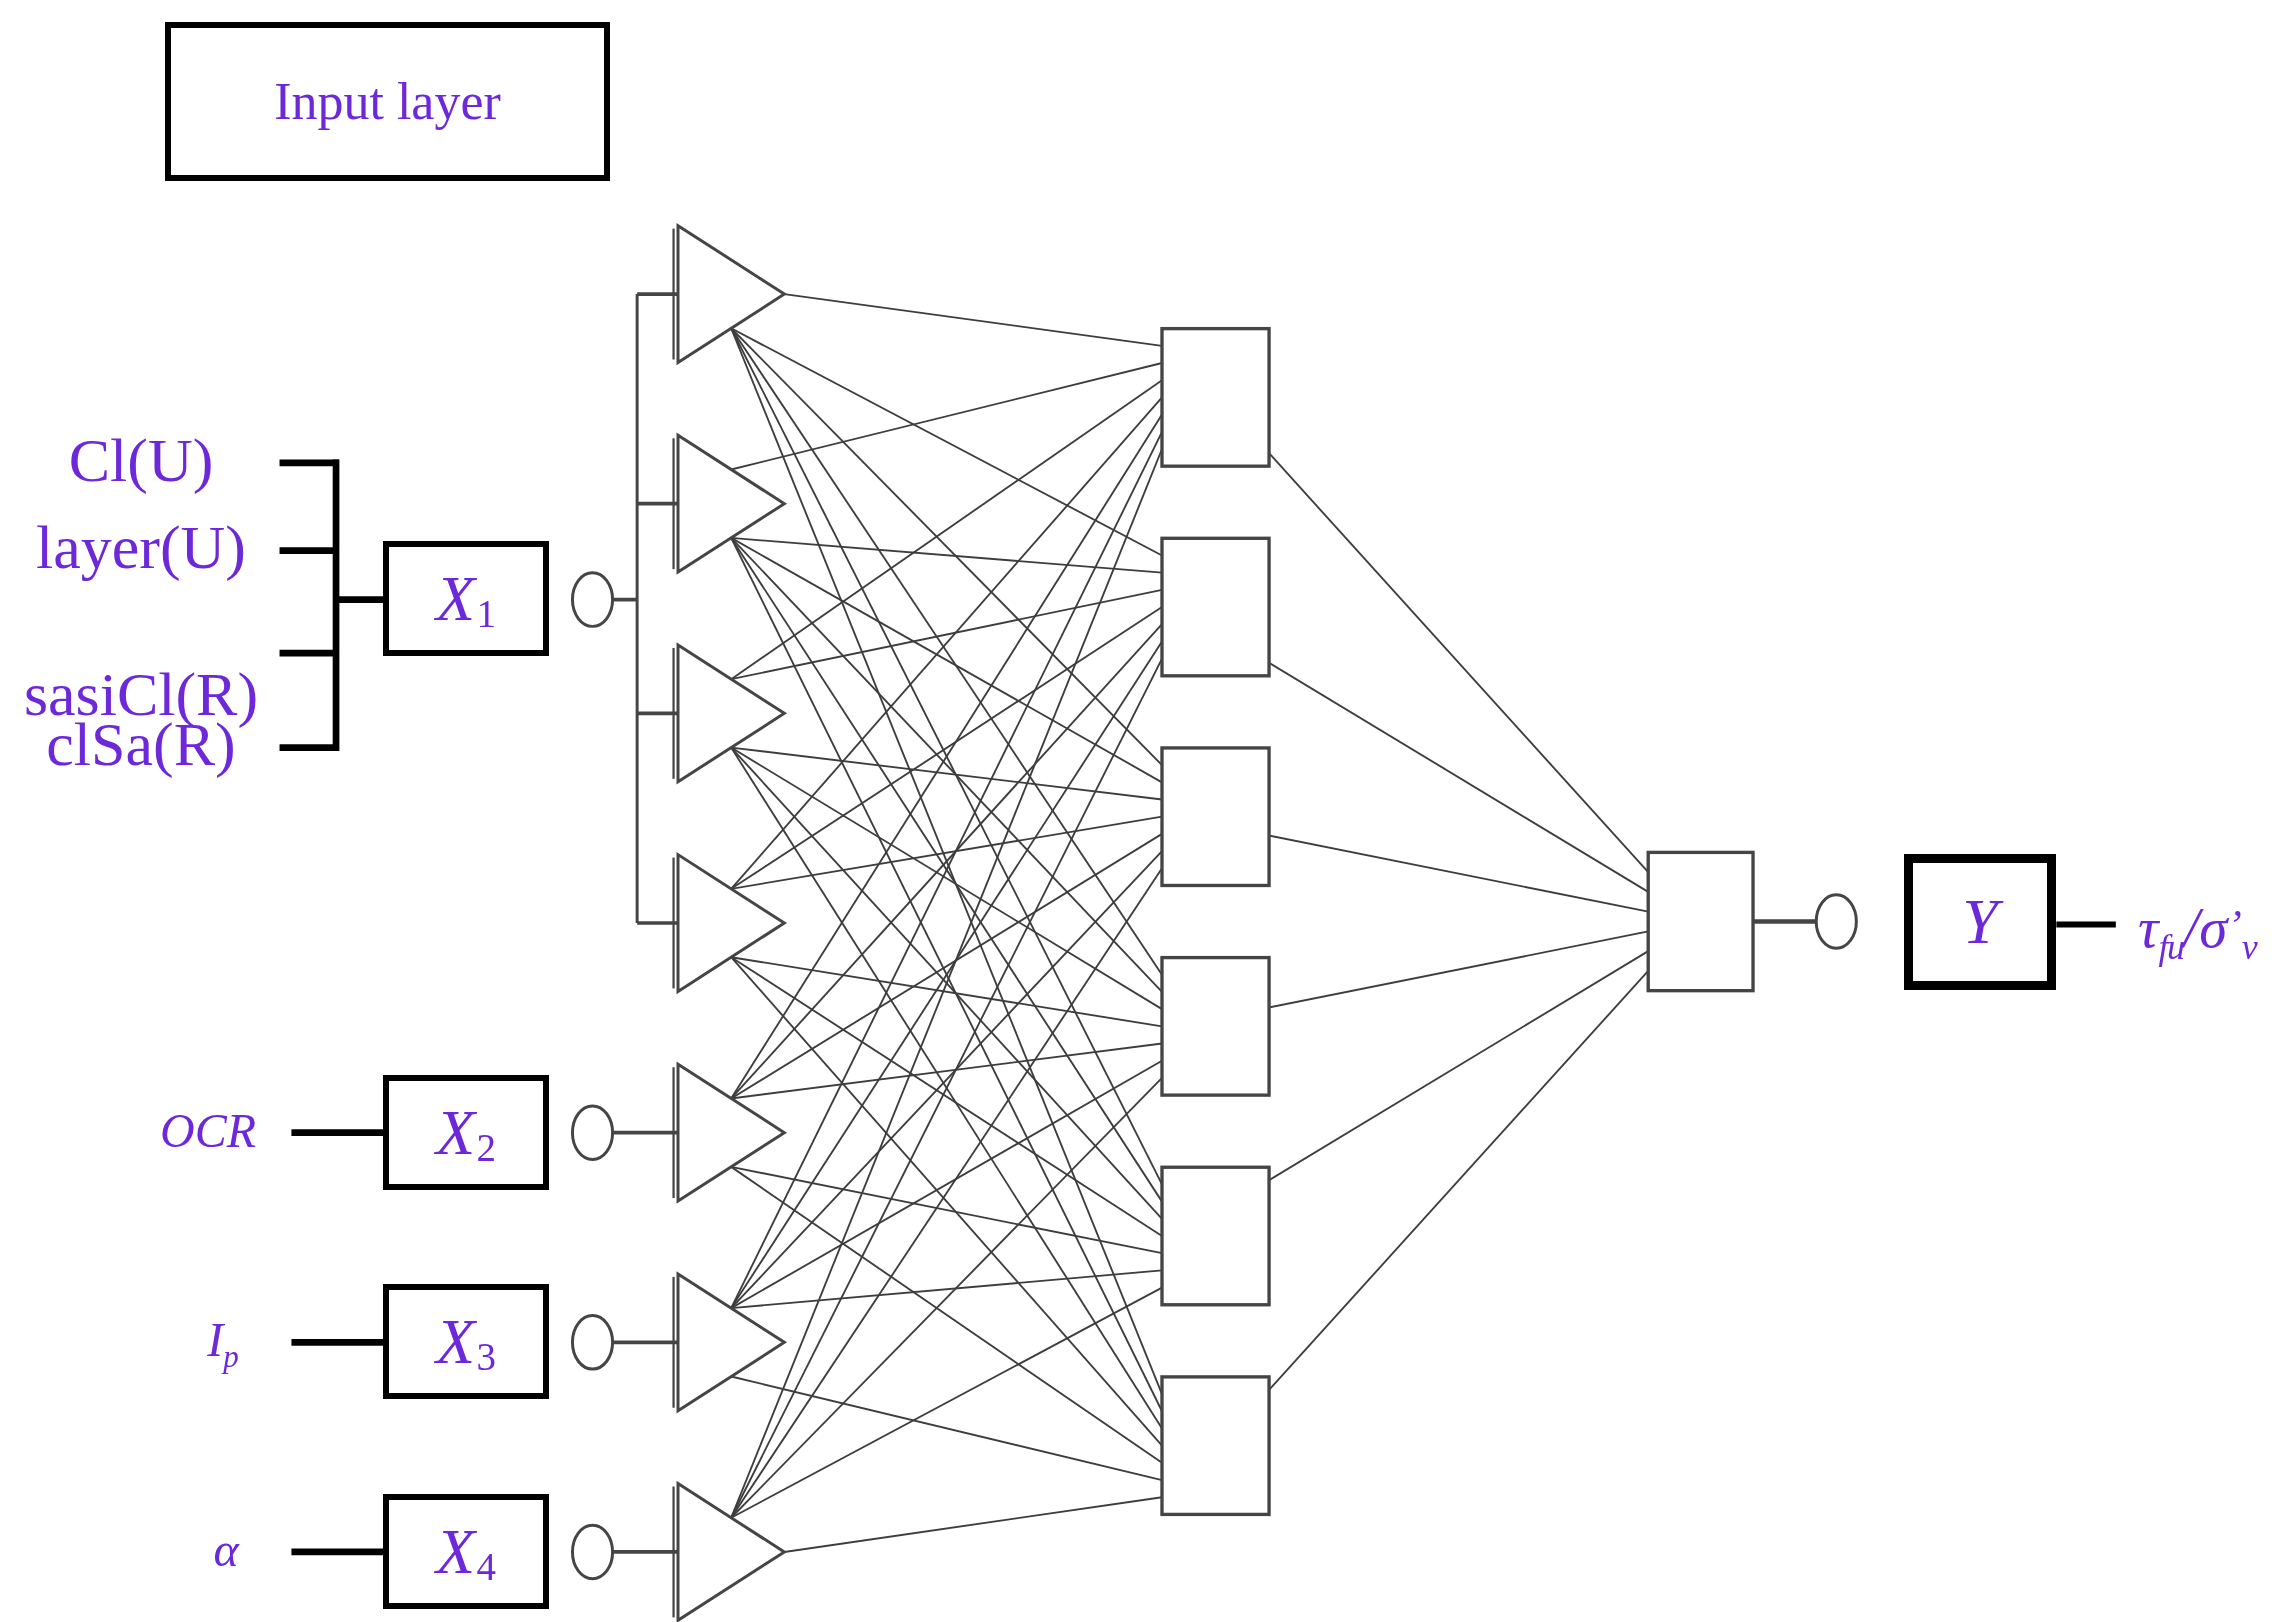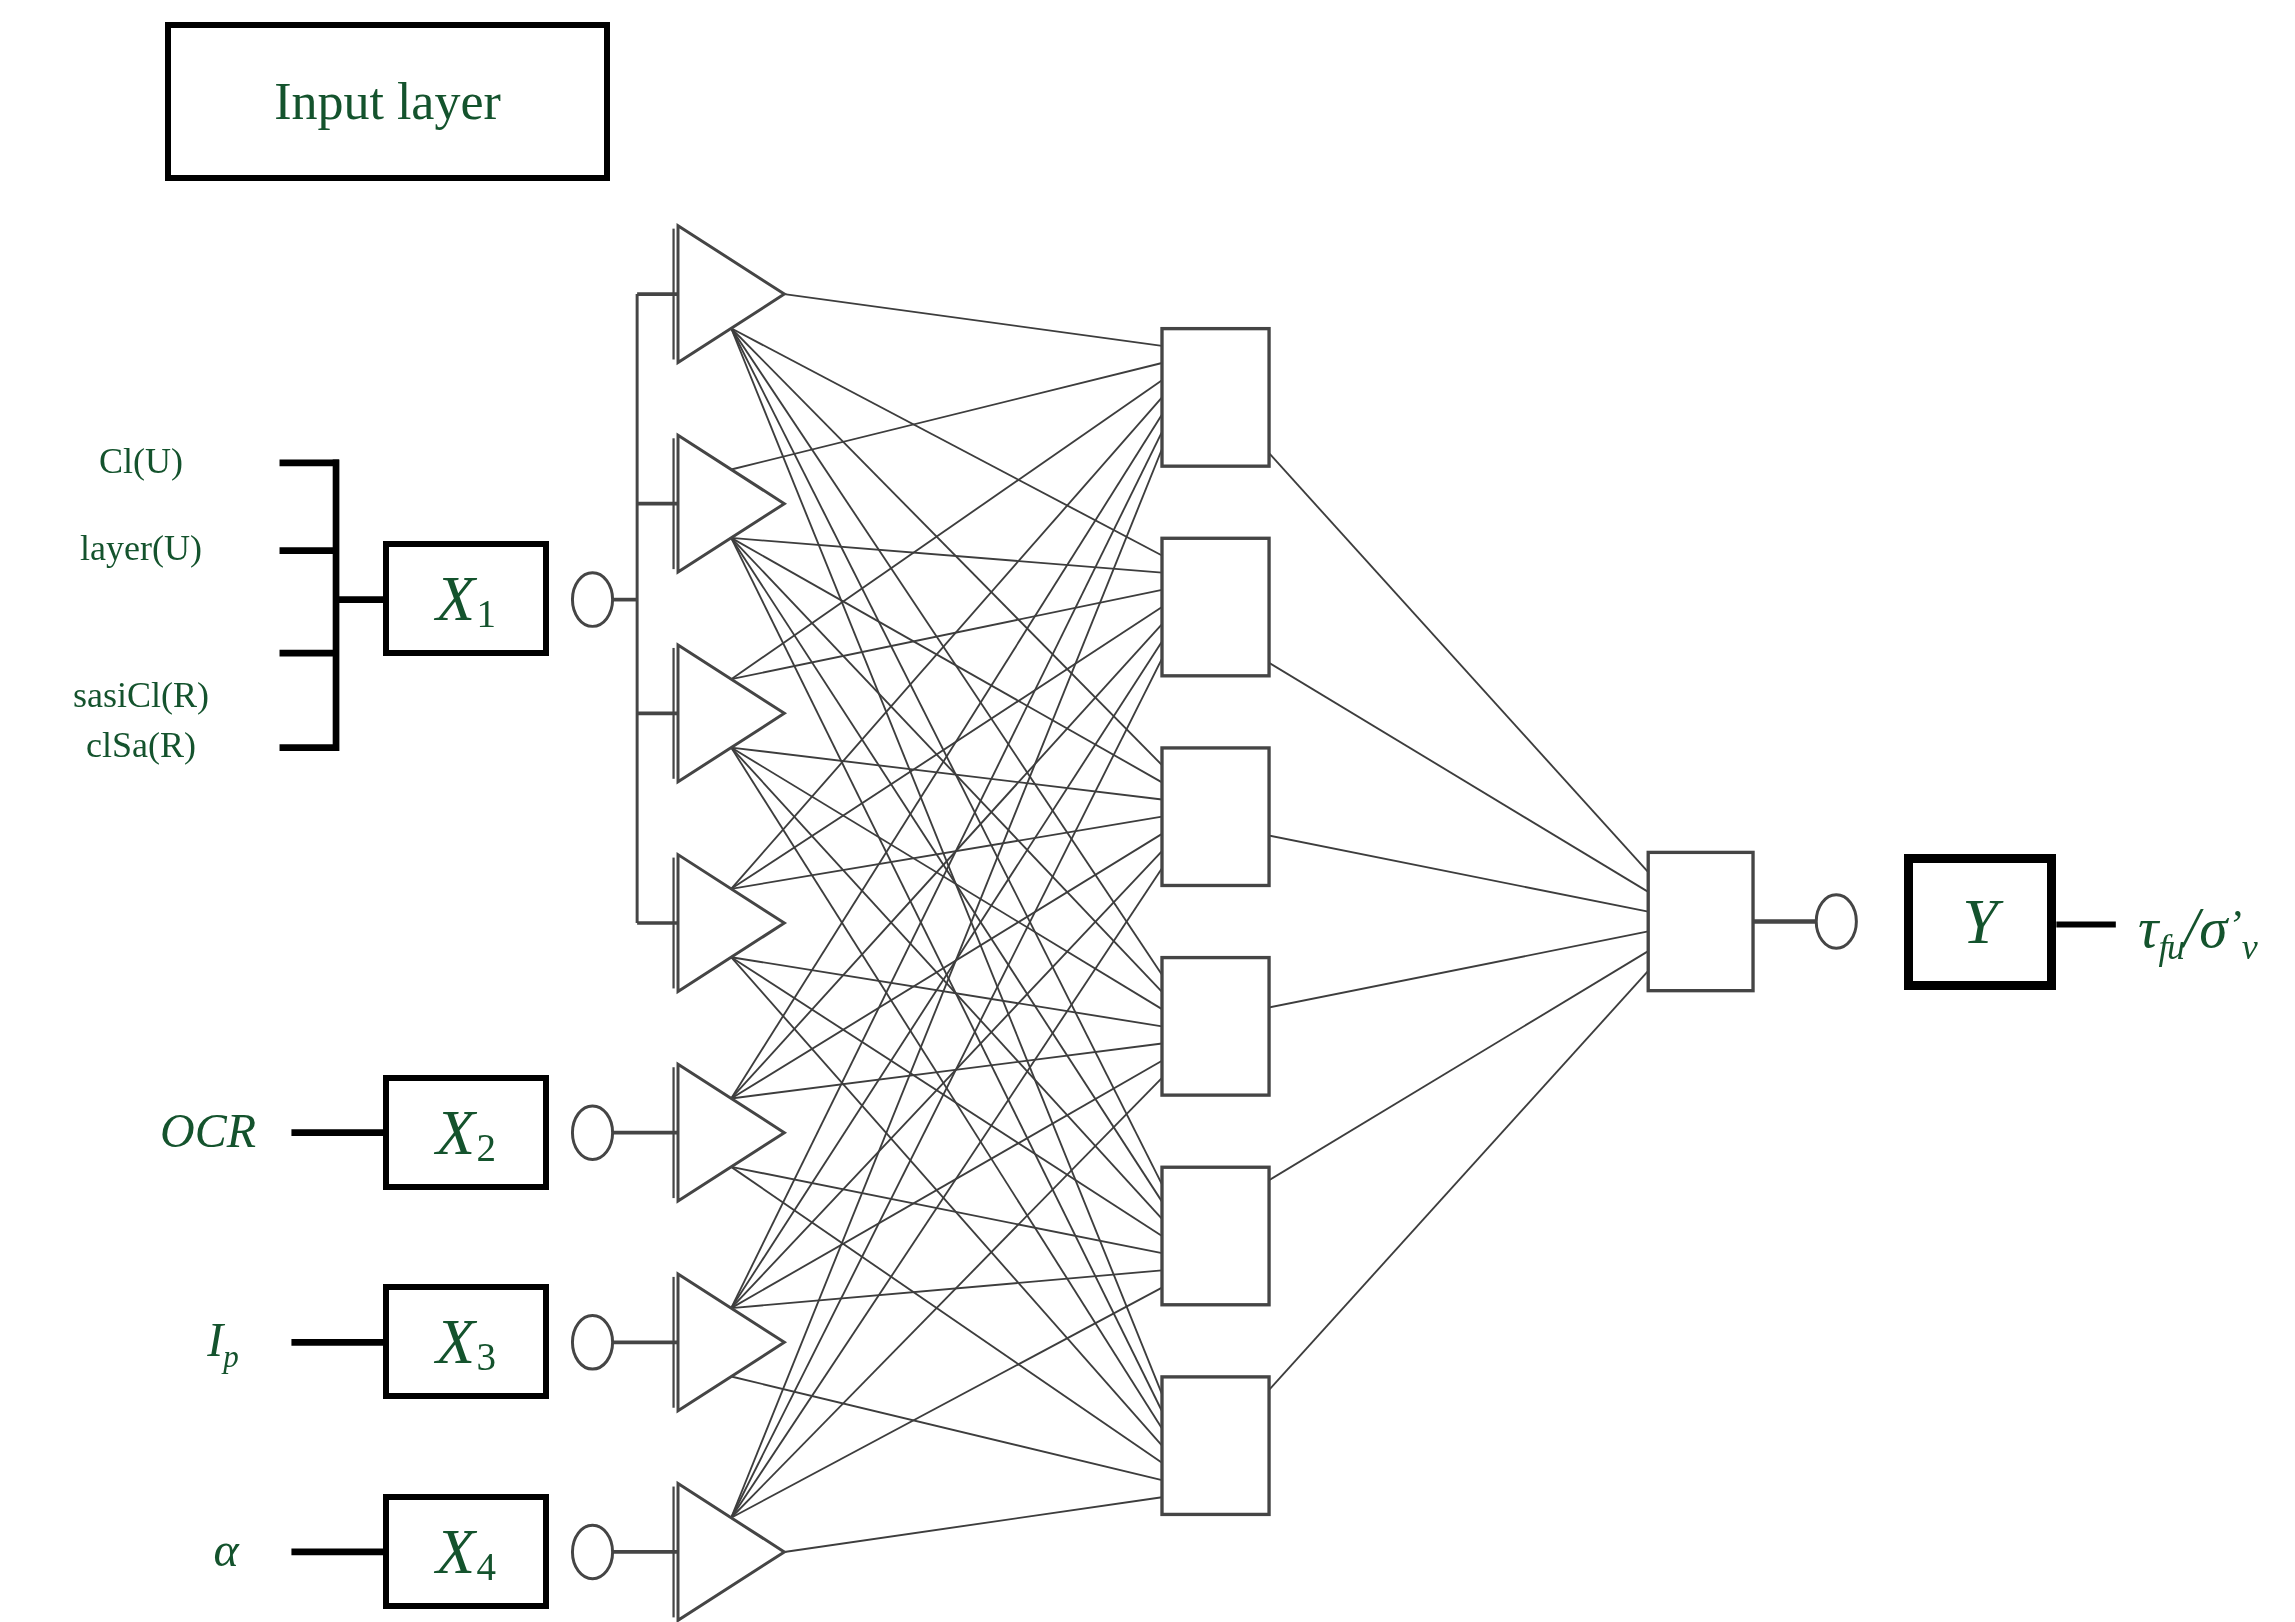--- a/index.html
+++ b/index.html
@@ -1,42 +1,42 @@
 <!DOCTYPE html>
 <html style="font-size:12px"><head>
 <meta charset="utf-8">
 <style>
   html,body{margin:0;padding:0;background:#ffffff;}
   .canvas{
     position:relative;
     width:2295px;height:1623px;
     background:#ffffff;
     font-family:"Liberation Serif",serif;
-    color:#14532d;
+    color:#6d28d9;
     overflow:hidden;
   }
   svg.net{position:absolute;left:0;top:0;width:2295px;height:1623px;}
 
   .hdr{
     position:absolute;
     top:22px;height:159px;
     box-sizing:border-box;
     border:6px solid #000;
     display:flex;align-items:center;justify-content:center;
     font-size:52px;
     background:transparent;
     white-space:nowrap;
   }
   .hdr-input{left:165px;width:445px;}
   .hdr-hidden{left:983px;width:471px;}
   .hdr-output{left:1788px;width:431px;}
 
   .glabel{
     position:absolute;
-    font-size:36px;
+    font-size:62px;
     white-space:nowrap;
     transform:translate(-50%,-54%);
   }
   .ilabel{
     position:absolute;
     font-size:48px;
     font-style:italic;
     white-space:nowrap;
     transform:translate(-50%,-54%);
     text-align:right;

